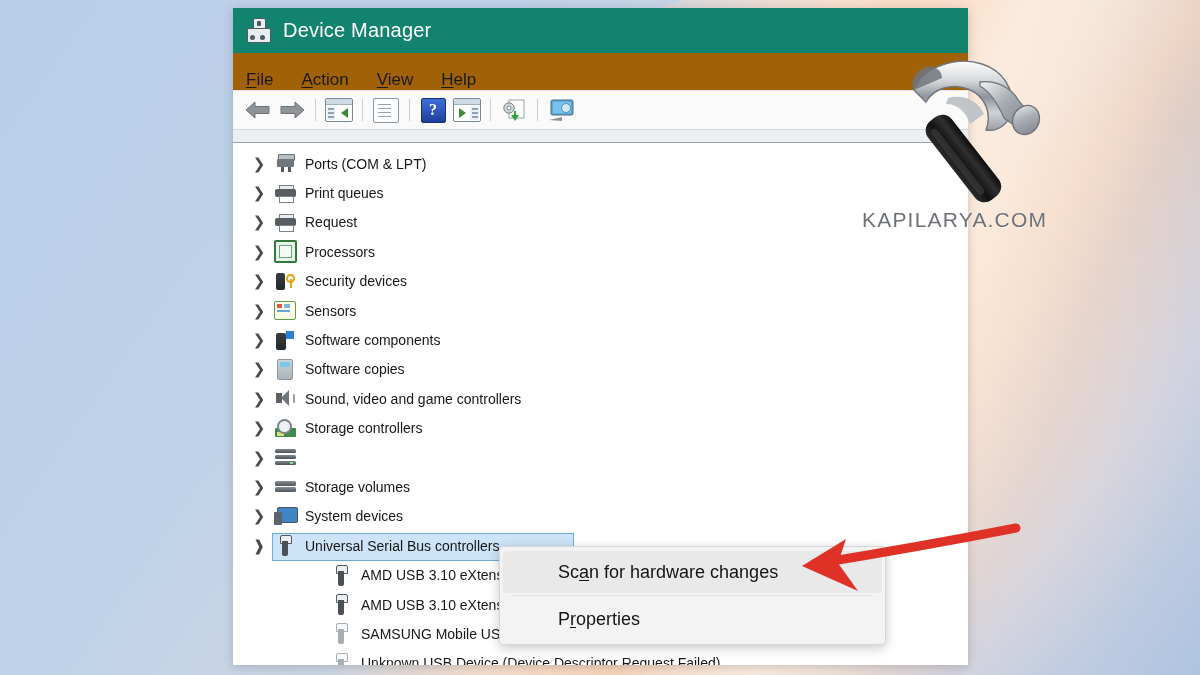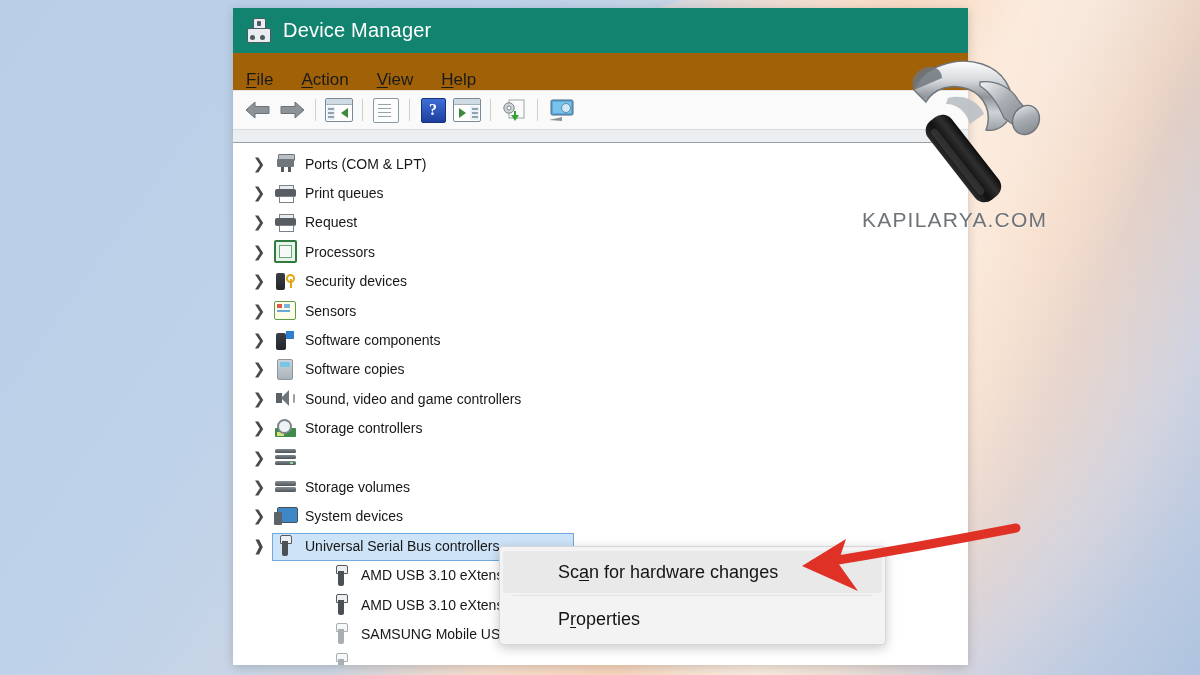--- a/index.html
+++ b/index.html
@@ -448,20 +448,21 @@
       <span class="lbl">SAMSUNG Mobile USB Composite Device</span>
     </div>
 
     <div class="row child">
       <span class="ico">
           <span class="g usb dim">
             <span class="hd"></span>
             <span class="st"></span>
           </span>
         </span>
+      <span class="lbl">Unknown USB Device (Device Descriptor Request Failed)</span>
     </div>
 
   </div>
 </div>
 
 <div id="ctxmenu">
   <div class="mrow hover">
     <span>Sc<u>a</u>n for hardware changes</span>
   </div>
   <div class="msep"></div>

